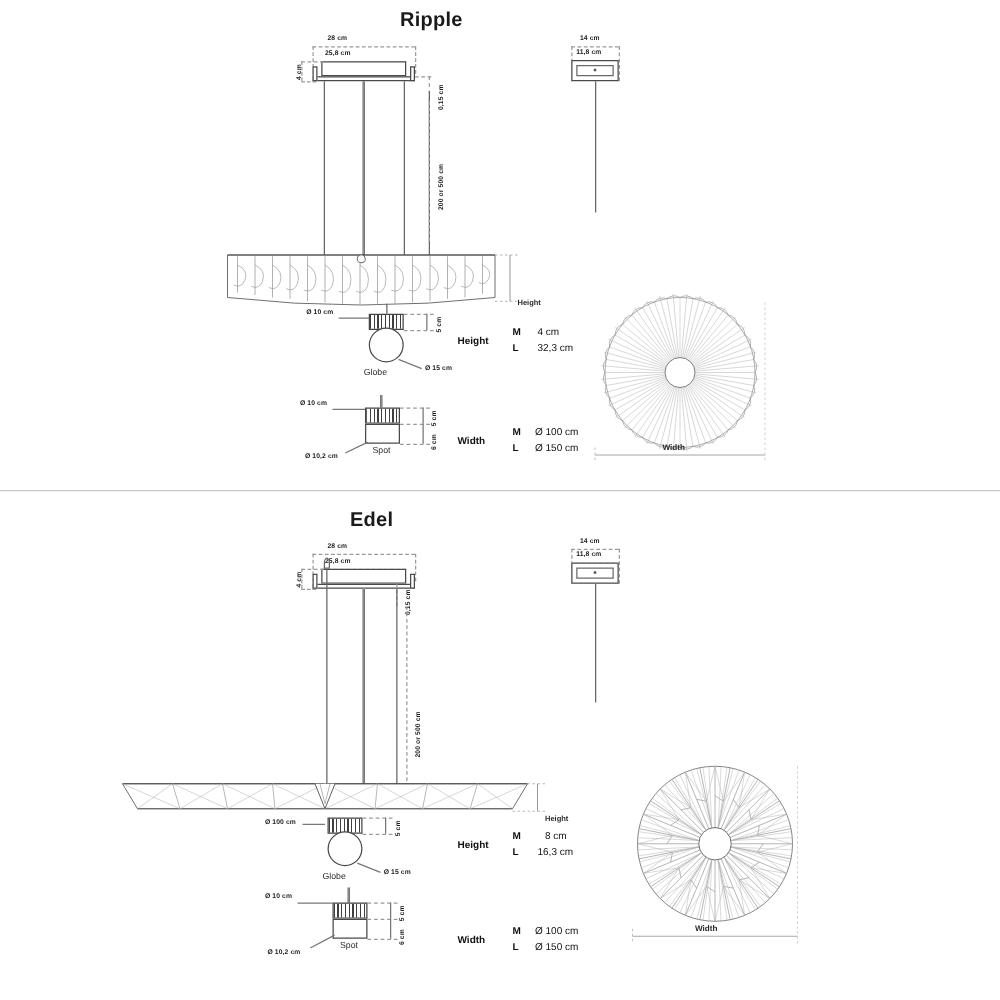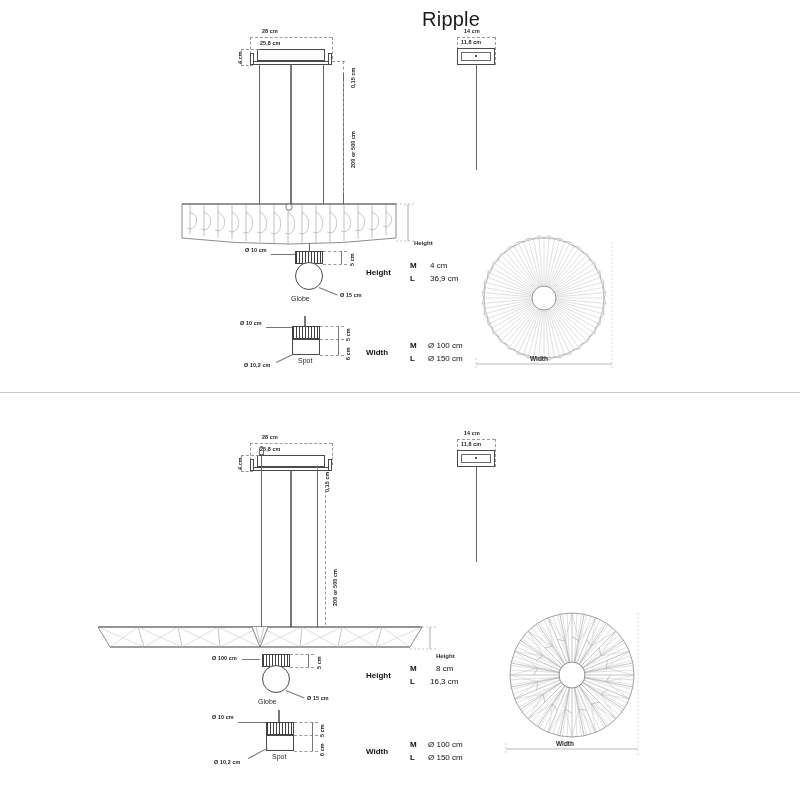--- a/index.html
+++ b/index.html
@@ -7,22 +7,22 @@
   body{
     width:800px;height:800px;position:relative;overflow:hidden;
     font-family:"Liberation Sans","DejaVu Sans",sans-serif;
     color:#222;
   }
   .sheet{position:absolute;inset:0;}
   .abs{position:absolute;}
 
   
   .title{
-    font-size:20px;font-weight:normal;color:#1a1a1a;letter-spacing:.2px;
-    text-align:right;width:160px;
+    font-size:16px;font-weight:bold;color:#1a1a1a;letter-spacing:.2px;
+    text-align:left;width:160px;
   }
 
   
   .dim{
     font-size:5.4px;font-weight:bold;color:#1d1d1d;
     white-space:nowrap;letter-spacing:.1px;
   }
   .dim.vert{transform-origin:0 0;transform:rotate(-90deg);}
   .lbl{font-size:7px;color:#2a2a2a;white-space:nowrap;}
   .lbl.b{font-weight:bold;}
@@ -205,21 +205,21 @@
       <div class="abs dim" style="left:4px;top:46px;">Ø 10,2 cm</div>
 
       <div class="abs lbl" style="left:58px;top:41px;">Spot</div>
     </div>
 
     <div class="abs spec" style="left:366px;top:261px;width:105px;">
       <div class="abs cap" style="left:0;top:7px;">Height</div>
       <div class="abs sz" style="left:44px;top:0px;">M</div>
       <div class="abs val" style="left:64px;top:0px;">4 cm</div>
       <div class="abs sz" style="left:44px;top:13px;">L</div>
-      <div class="abs val" style="left:64px;top:13px;">36,9 cm</div>
+      <div class="abs val" style="left:64px;top:13px;">32,3 cm</div>
     </div>
 
     <div class="abs spec" style="left:366px;top:341px;width:110px;">
       <div class="abs cap" style="left:0;top:7px;">Width</div>
       <div class="abs sz" style="left:44px;top:0px;">M</div>
       <div class="abs val" style="left:62px;top:0px;">Ø 100 cm</div>
       <div class="abs sz" style="left:44px;top:13px;">L</div>
       <div class="abs val" style="left:62px;top:13px;">Ø 150 cm</div>
     </div>
 
@@ -310,20 +310,21 @@
         <line x1="142" y1="10" x2="142" y2="138" stroke="#b5b5b5" stroke-width="0.5" stroke-dasharray="2,2"></line>
       </svg>
       <div class="abs lbl b" style="left:60px;top:123px;font-size:6.5px;">Width</div>
     </div>
   </div>
 
   <div class="abs sep" style="left:0;top:392px;width:800px;"></div>
 
   <div class="abs" style="left:0;top:398px;width:800px;height:402px;">
 
+    <div class="abs title" style="left:280px;top:10px;">Edel</div>
 
     <div class="abs" style="left:225px;top:36px;width:145px;height:190px;">
       <div class="abs dim" style="left:37px;top:0px;">28 cm</div>
       <div class="abs hdash" style="left:25px;top:9px;width:82px;"></div>
       <div class="abs vdash" style="left:25px;top:9px;height:22px;"></div>
       <div class="abs vdash" style="left:107px;top:9px;height:22px;"></div>
 
       <div class="abs dim" style="left:35px;top:12px;">25,8 cm</div>
       <div class="abs hdash" style="left:32px;top:21px;width:68px;"></div>
 

